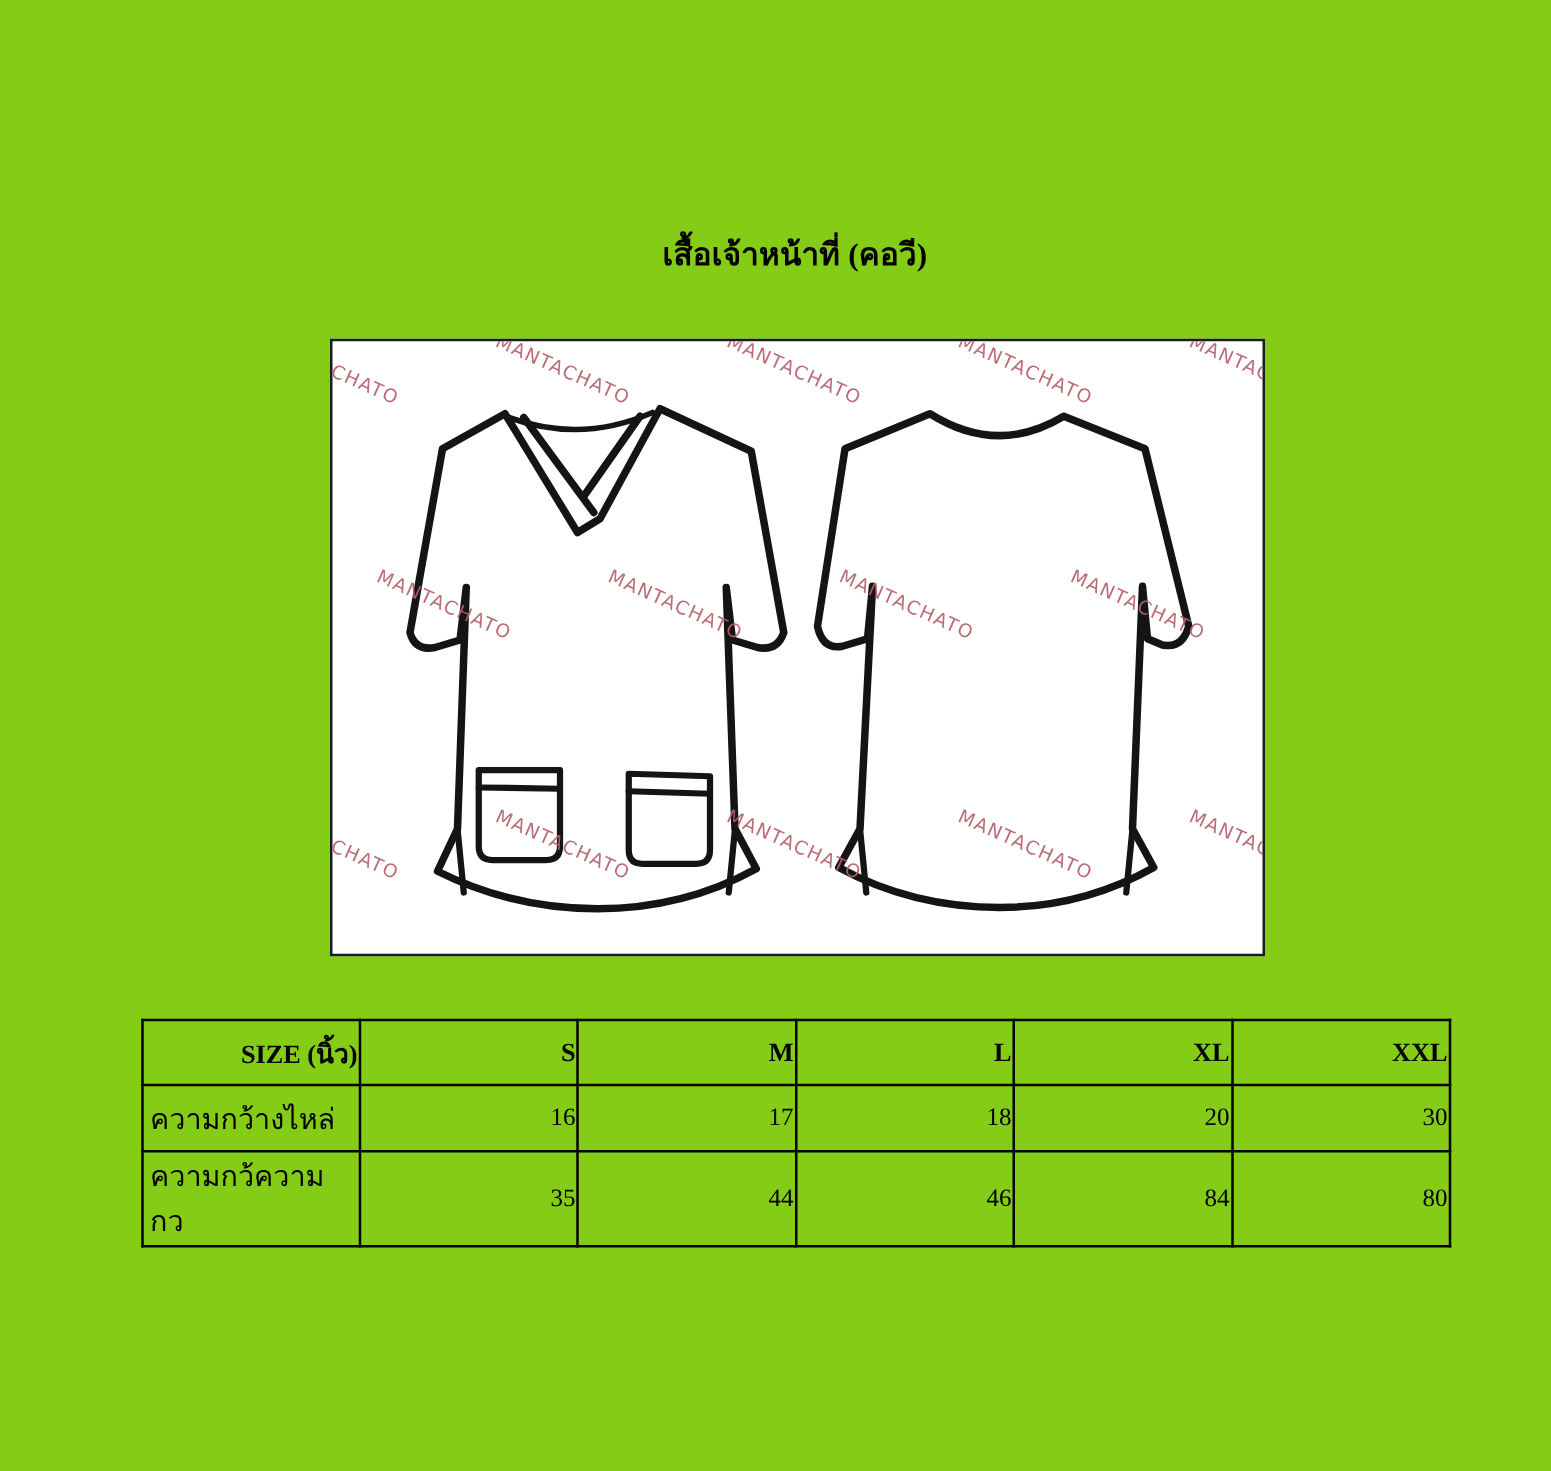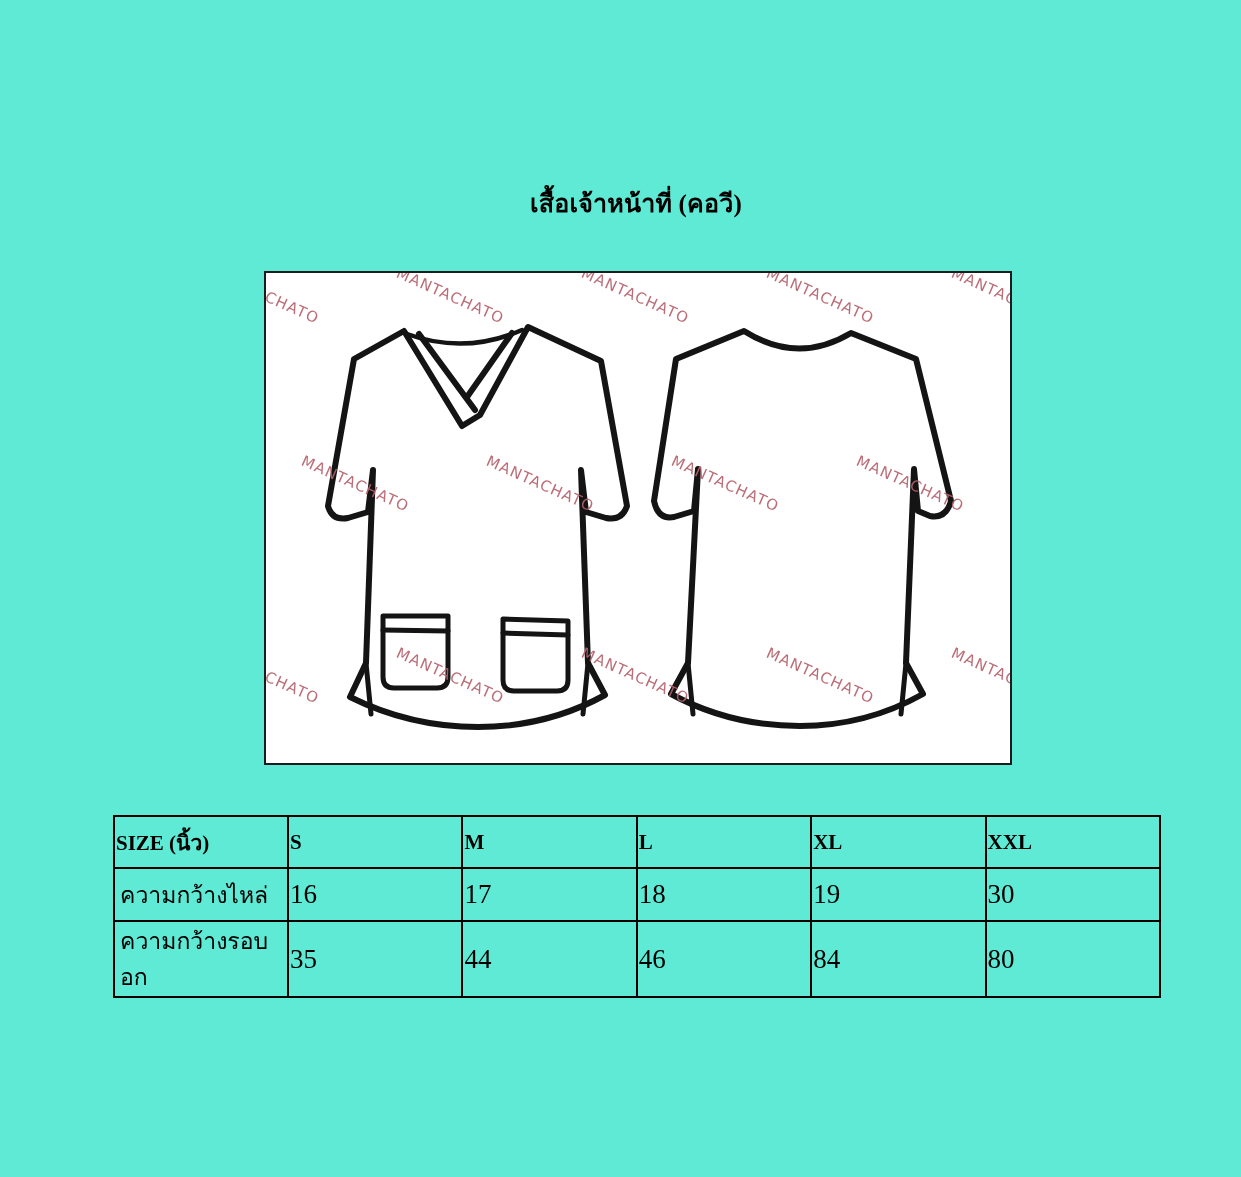--- a/index.html
+++ b/index.html
@@ -1,17 +1,17 @@
 <!DOCTYPE html>
 <html><head>
 <meta charset="utf-8">
 <style>
   html,body{margin:0;padding:0;background:#ffffff;}
   #page{
-    position:relative;width:1241px;height:1177px;background:#5eead4;overflow:hidden;
+    position:relative;width:1241px;height:1177px;background:#84cc16;overflow:hidden;
     font-family:"Liberation Serif", serif;color:#000;
   }
   
   #title-wrap{position:absolute;left:113px;top:183px;width:1046px;text-align:center;}
   #title-wrap h1{
     margin:0;font-size:25px;font-weight:bold;letter-spacing:.2px;
     font-family:"Liberation Serif", serif;
   }
   
   #image-frame{
@@ -25,26 +25,26 @@
     font-family:"DejaVu Sans", sans-serif;font-size:15px;font-weight:500;
     letter-spacing:1.2px;transform:rotate(24deg);transform-origin:0 0;
     mix-blend-mode:multiply;opacity:.92;
   }
   
   #size-table{
     position:absolute;left:113px;top:815px;width:1046px;
     border-collapse:collapse;table-layout:fixed;
   }
   #size-table th,#size-table td{
-    border:2px solid #000;text-align:left;vertical-align:middle;
+    border:2px solid #000;text-align:right;vertical-align:middle;
     font-family:"Liberation Serif", serif;overflow:hidden;
   }
   #size-table thead th{height:48px;font-size:21px;font-weight:bold;}
   #size-table tbody tr{height:53px;padding-left:20px;}
-  #size-table td{font-size:27px;}
+  #size-table td{font-size:20px;}
   #size-table td.rowlabel{text-align:left;padding-left:5px;font-size:23px;}
 </style>
 </head>
 <body>
 
 <div id="page">
 
   <div id="title-wrap">
     <h1>เสื้อเจ้าหน้าที่ (คอวี)</h1>
   </div>
@@ -119,25 +119,25 @@
         <th>XL</th>
         <th>XXL</th>
       </tr>
     </thead>
     <tbody>
         <tr>
           <td class="rowlabel">ความกว้างไหล่</td>
           <td>16</td>
           <td>17</td>
           <td>18</td>
-          <td>19</td>
+          <td>20</td>
           <td>30</td>
         </tr>
         <tr>
-          <td class="rowlabel">ความกว้างรอบอก</td>
+          <td class="rowlabel">ความกว้ความกว</td>
           <td>35</td>
           <td>44</td>
           <td>46</td>
           <td>84</td>
           <td>80</td>
         </tr>
       </tbody>
   </table>
 
 </div>

